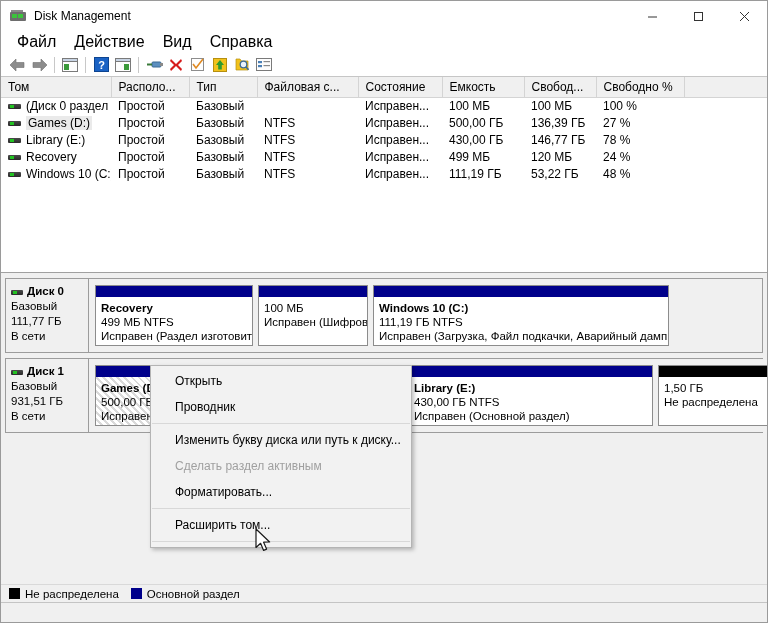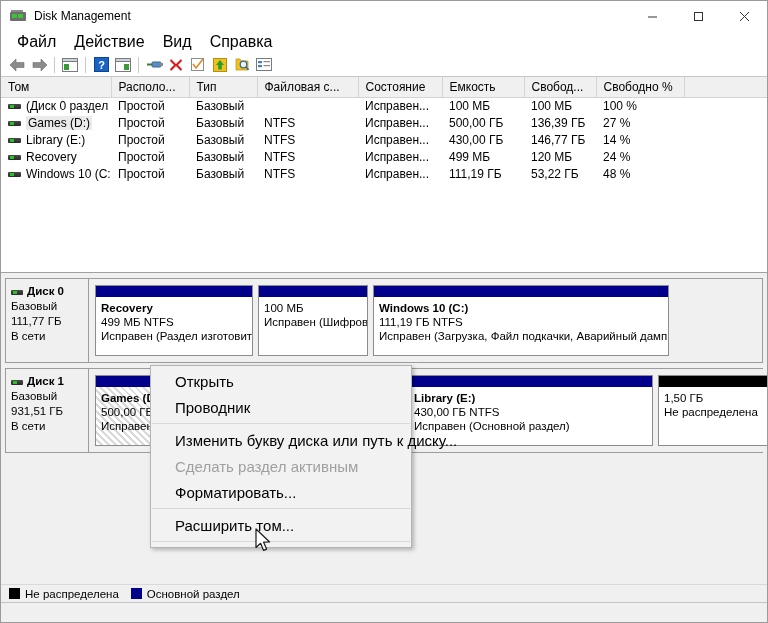--- a/index.html
+++ b/index.html
@@ -155,21 +155,21 @@
     background: #f0f0f0;
     padding: 0;
     overflow: hidden;
     position: relative;
   }
   .disk-row {
     display: flex;
     background: #f0f0f0;
     margin: 5px 4px 0 4px;
     border: 1px solid #9c9c9c;
-    height: 85px;
+    height: 75px;
   }
   .disk-hdr {
     width: 83px;
     flex: 0 0 83px;
     background: #f0f0f0;
     border-right: 1px solid #9c9c9c;
     padding: 5px 4px 0 5px;
     font-size: 11.5px;
     line-height: 15px;
     color: #000;
@@ -254,21 +254,21 @@
     border: 1px solid #b4b4b4;
     box-shadow: 2px 2px 4px rgba(0,0,0,0.25);
     padding: 2px 0;
     z-index: 50;
   }
   .ctxmenu .ci {
     height: 26px;
     display: flex;
     align-items: center;
     padding-left: 24px;
-    font-size: 15px;
+    font-size: 12px;
     color: #000;
     white-space: nowrap;
   }
   .ctxmenu .ci.disabled { color: #a0a0a0; }
   .ctxmenu .ci.highlight { background: #91c9f7; }
   .ctxmenu .csep {
     height: 1px; background: #d8d8d8; margin: 3px 1px 3px 1px;
   }
   .cursor {
     position: absolute;
@@ -470,21 +470,21 @@
                 </span>
                 <span class="vol-label">Library (E:)</span>
               </span>
             </td>
             <td>Простой</td>
             <td>Базовый</td>
             <td>NTFS</td>
             <td>Исправен...</td>
             <td>430,00 ГБ</td>
             <td>146,77 ГБ</td>
-            <td>14 %</td>
+            <td>78 %</td>
             <td></td>
           </tr>
           <tr>
             <td class="volname">
               <span class="volname-inner">
                 <span class="vol-ico">
                   <span class="bar"></span>
                   <span class="led"></span>
                 </span>
                 <span class="vol-label">Recovery</span>

